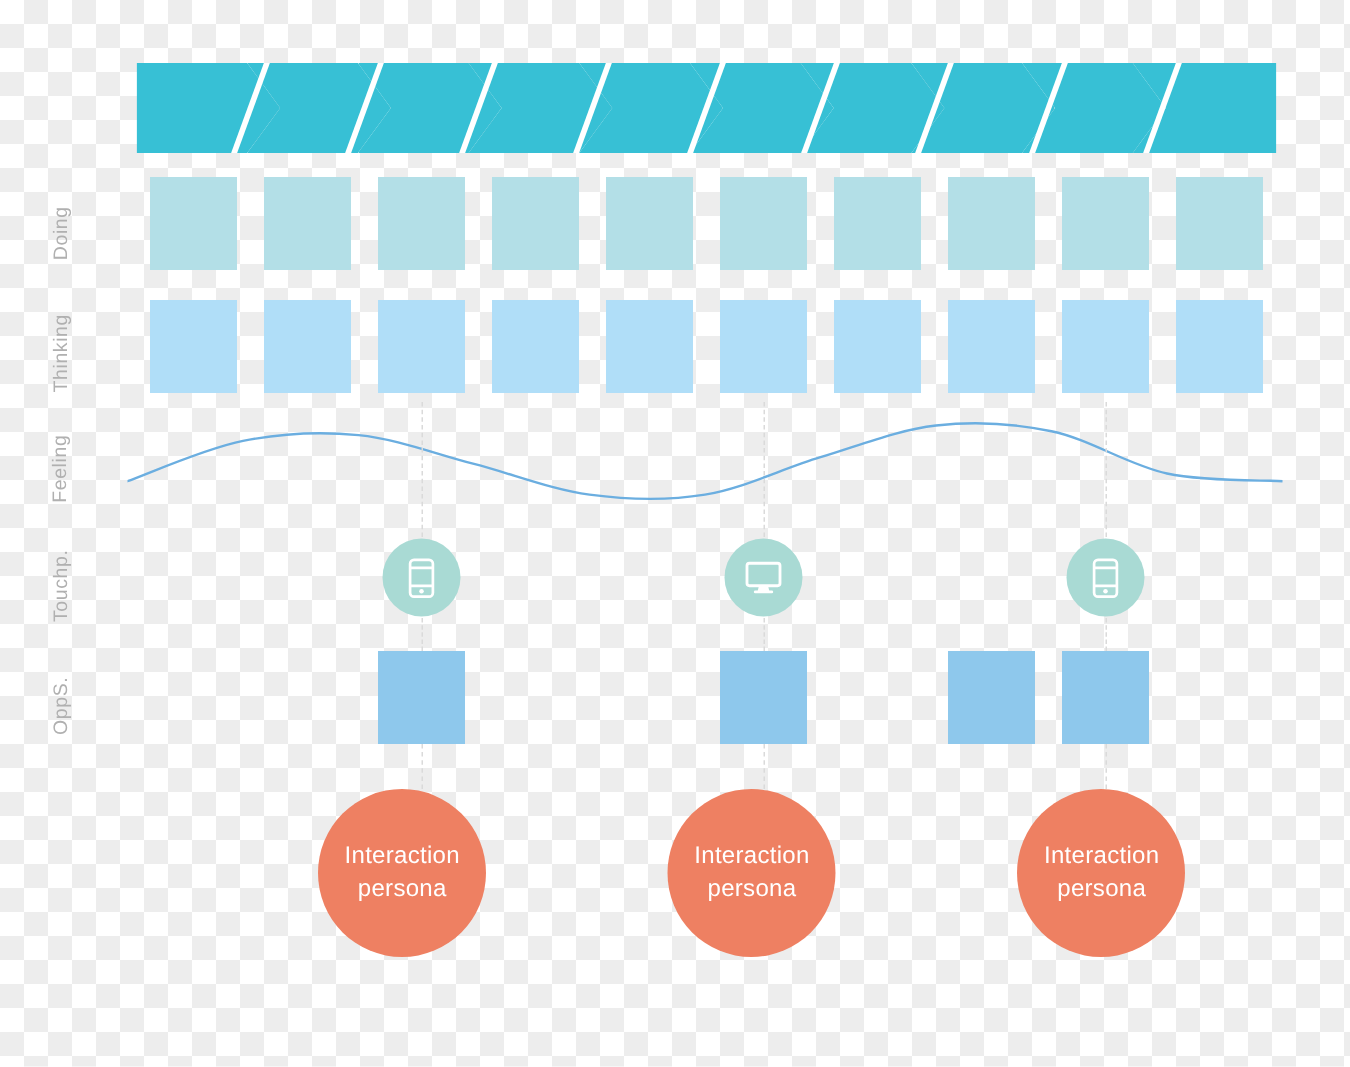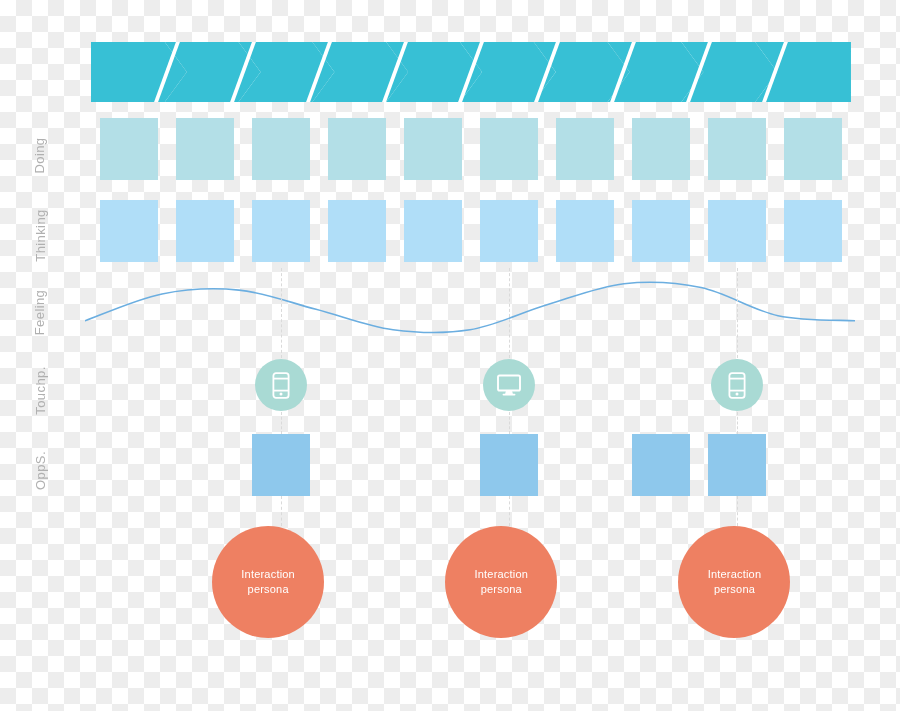--- a/index.html
+++ b/index.html
@@ -145,21 +145,21 @@
   .persona-circle {
     width: 112px;
     height: 112px;
     border-radius: 50%;
     background: #ee8062;
     color: #ffffff;
     display: flex;
     align-items: center;
     justify-content: center;
     text-align: center;
-    font-size: 11px;
+    font-size: 16px;
     line-height: 1.35;
     letter-spacing: 0.2px;
   }
 
   
   .connector {
     position: absolute;
     width: 1px;
     border-left: 1px dashed #dadada;
   }

